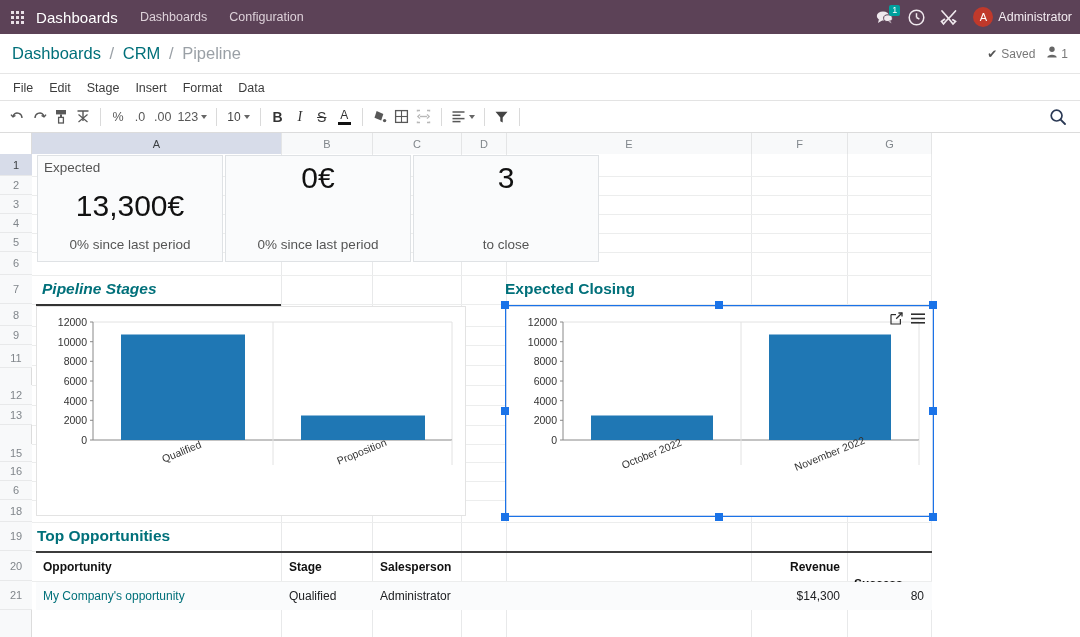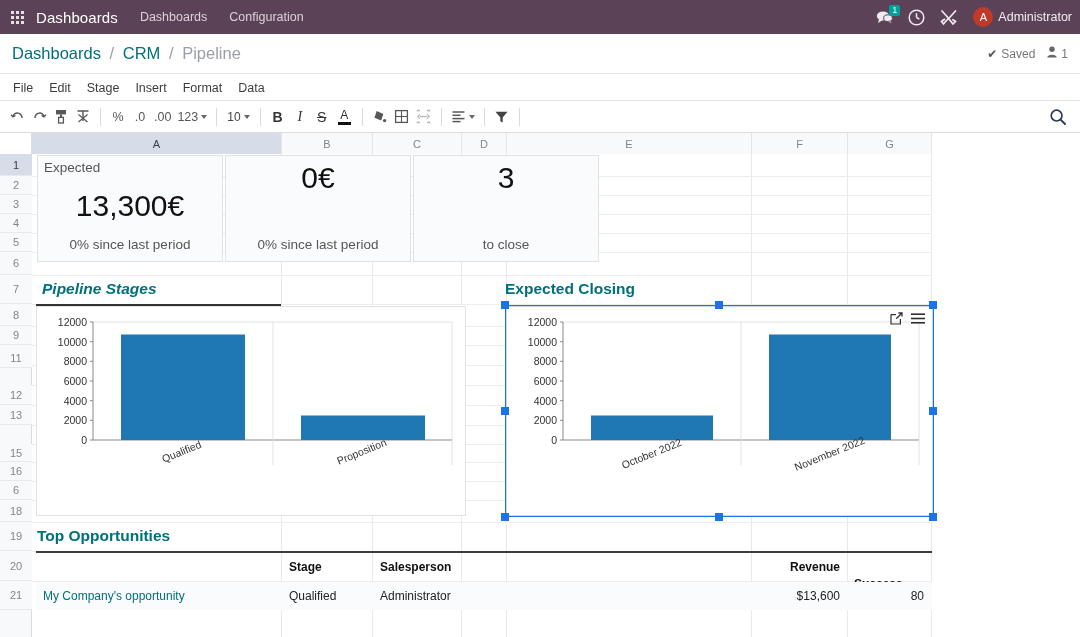--- a/index.html
+++ b/index.html
@@ -525,27 +525,28 @@
       <div class="handle" style="left:897px;  top:147px;"></div>
       <div class="handle" style="left:469px;  top:253px;"></div>
       <div class="handle" style="left:897px;  top:253px;"></div>
       <div class="handle" style="left:469px;  top:359px;"></div>
       <div class="handle" style="left:683px;  top:359px;"></div>
       <div class="handle" style="left:897px;  top:359px;"></div>
 
       <div class="sectitle" style="left:5px; top:373px;">Top Opportunities</div>
       <div class="tblhead-rule" style="left:4px; top:397px; width:896px;"></div>
 
+      <div class="tcell hd" style="left:6px;   top:399px; width:240px; height:28px;">Opportunity</div>
       <div class="tcell hd" style="left:252px; top:399px; width:86px;  height:28px;">Stage</div>
       <div class="tcell hd" style="left:343px; top:399px; width:84px;  height:28px;">Salesperson</div>
       <div class="tcell hd rt" style="left:721px; top:399px; width:92px; height:28px;">Revenue</div>
       <div class="tcell hd rt" style="left:817px; top:399px; width:80px; height:28px;margin-top:24px;">Success (%)</div>
 
       <div class="trow-bg" style="left:4px; top:428px; width:896px; height:28px;"></div>
       <div class="tcell link" style="left:6px;   top:428px; width:240px; height:28px;">My Company's opportunity</div>
       <div class="tcell" style="left:252px; top:428px; width:86px;  height:28px;">Qualified</div>
       <div class="tcell" style="left:343px; top:428px; width:84px;  height:28px;">Administrator</div>
       <div class="tcell" style="left:477px; top:428px; width:240px; height:28px;"></div>
-      <div class="tcell rt" style="left:721px; top:428px; width:92px;  height:28px;">$13,600</div>
+      <div class="tcell rt" style="left:721px; top:428px; width:92px;  height:28px;">$14,300</div>
       <div class="tcell rt" style="left:817px; top:428px; width:80px;  height:28px;">80</div>
     </div>
   </div>
 </div>
 
 </body></html>

